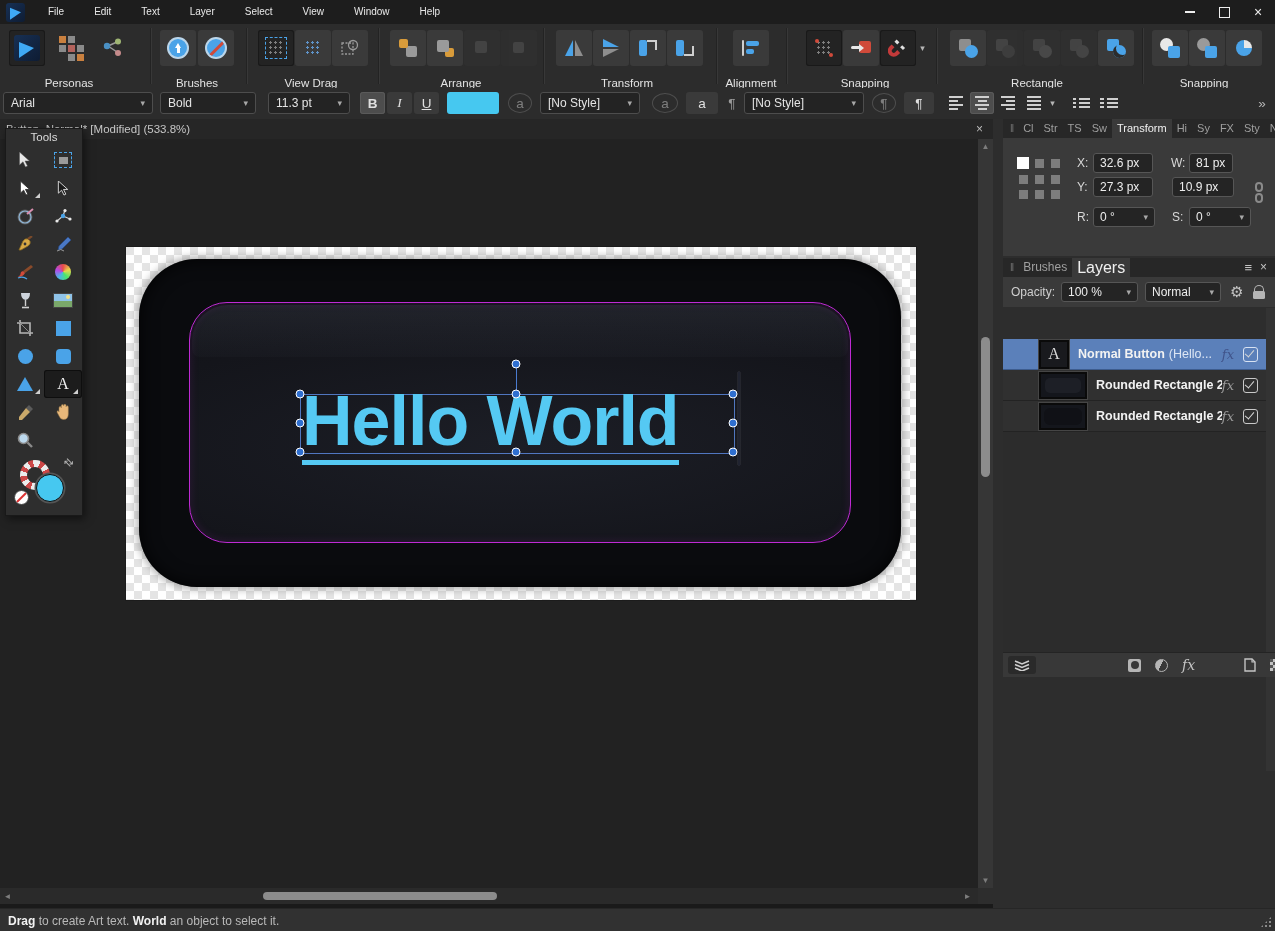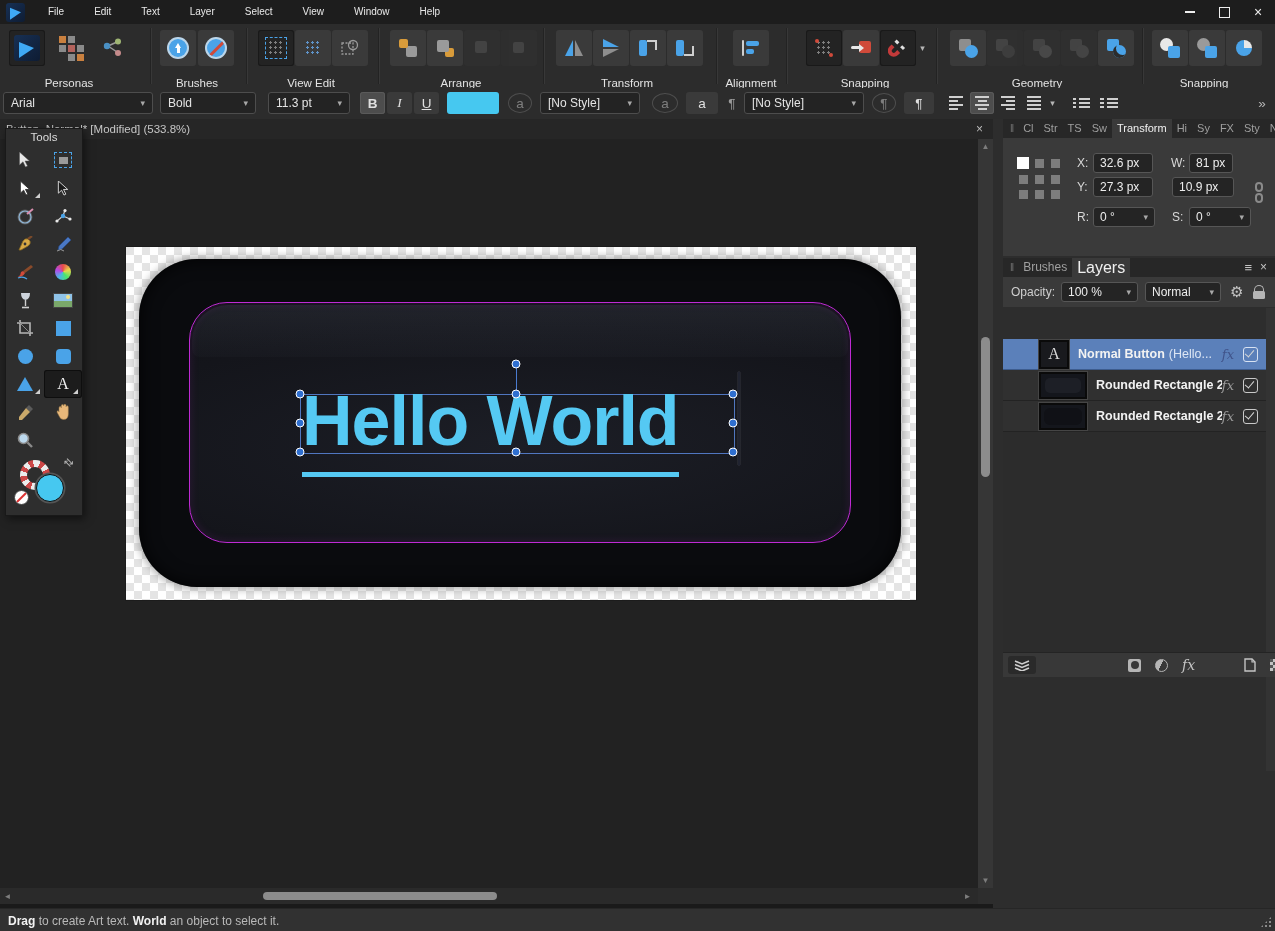--- a/index.html
+++ b/index.html
@@ -57,21 +57,21 @@
   #btn-inner{position:absolute;left:50px;top:43px;right:50px;bottom:44px;border-radius:38px;
      border:1.5px solid #bf2ad4;
      background:radial-gradient(120% 90% at 50% 60%,#1c1e26 0%,#14151b 55%,#0f1014 100%);
      box-shadow:inset 0 0 10px rgba(191,42,212,.15);}
   #btn-gloss{position:absolute;left:2px;top:2px;right:2px;height:52px;border-radius:36px 36px 8px 8px;
      background:linear-gradient(180deg,rgba(120,130,150,.14),rgba(120,130,150,.03));}
   #hello-box{position:absolute;left:174px;top:147px;width:433px;height:58px;
      border:1px solid rgba(90,135,220,.85);}
   #hello-text{position:absolute;left:1px;top:-12px;white-space:nowrap;font-weight:bold;
      font-size:70px;letter-spacing:-1px;color:#55c9f3;line-height:76px;}
-  #hello-text span{border-bottom:5px solid #55c9f3;padding-bottom:12px;}
+  #hello-text span{border-bottom:5px solid #55c9f3;padding-bottom:0px;}
   .handle{position:absolute;width:9px;height:9px;border-radius:50%;background:#2f6fd0;
      border:1.5px solid #fff;box-sizing:border-box;transform:translate(-50%,-50%);}
   #rot-stem{position:absolute;left:390px;top:117px;width:1px;height:30px;background:#4a7bd0;}
   #text-caret{position:absolute;left:612px;top:125px;width:1.5px;height:93px;background:#202330;box-shadow:0 0 1px #aab;}
   
   .sb-track-v{left:978px;top:139px;width:15px;height:749px;background:#363636;}
   .sb-thumb{position:absolute;background:#8c8c8c;border-radius:6px;}
   .sb-arrow{position:absolute;color:#7d7d7d;font-size:8px;text-align:center;width:15px;}
   #hscroll{left:0;top:888px;width:978px;height:16px;background:#2a2a2a;}
   #sb-corner{left:978px;top:888px;width:15px;height:16px;background:#2d2d2d;}
@@ -217,21 +217,21 @@
   </div>
   <div class="tbtn" style="left:295px">
     <div class="dotgrid" style="background:radial-gradient(#5e93c9 1.2px,transparent 1.3px);background-size:5px 5px;"></div>
   </div>
   <div class="tbtn" style="left:332px">
     <svg width="18" height="18" viewBox="0 0 18 18">
       <rect x="1" y="4" width="11" height="11" fill="none" stroke="#9a9a9a" stroke-width="1.3" stroke-dasharray="2 1.5"></rect>
       <circle cx="12" cy="6" r="4.5" fill="none" stroke="#9a9a9a" stroke-width="1.3"></circle>
     </svg>
   </div>
-  <div class="seclabel" style="left:311px">View Edit</div>
+  <div class="seclabel" style="left:311px">View Drag</div>
   <div class="vsep" style="left:378px"></div>
 
   <div class="tbtn" style="left:390px">
     <div style="position:relative;width:20px;height:20px;">
       <i class="sq" style="width:11px;height:11px;background:#9a9a9a;right:1px;bottom:1px;"></i>
       <i class="sq" style="width:9px;height:9px;background:#d89b3a;left:1px;top:1px;"></i>
     </div>
   </div>
   <div class="tbtn" style="left:427px">
     <div style="position:relative;width:20px;height:20px;">
@@ -338,21 +338,21 @@
       <i class="sq" style="left:1px;top:1px;width:12px;height:12px;background:#565656;"></i>
       <i class="ci" style="right:0;bottom:0;width:13px;height:13px;background:#585858;"></i>
     </div>
   </div>
   <div class="tbtn" style="left:1098px">
     <div style="position:relative;width:20px;height:20px;">
       <i class="sq" style="left:1px;top:1px;width:12px;height:12px;background:#4aa3e8;"></i>
       <i class="ci" style="right:0;bottom:0;width:13px;height:13px;background:#4aa3e8;box-shadow:inset 3px -3px 0 #2c2c2c;"></i>
     </div>
   </div>
-  <div class="seclabel" style="left:1037px">Geometry</div>
+  <div class="seclabel" style="left:1037px">Rectangle</div>
   <div class="vsep" style="left:1142px"></div>
 
   <div class="tbtn" style="left:1152px">
     <div style="position:relative;width:20px;height:20px;">
       <i class="ci" style="left:0;top:0;width:13px;height:13px;background:#e8e8e8;"></i>
       <i class="sq" style="right:0;bottom:0;width:12px;height:12px;background:#4aa3e8;"></i>
     </div>
   </div>
   <div class="tbtn" style="left:1189px">
     <div style="position:relative;width:20px;height:20px;">

